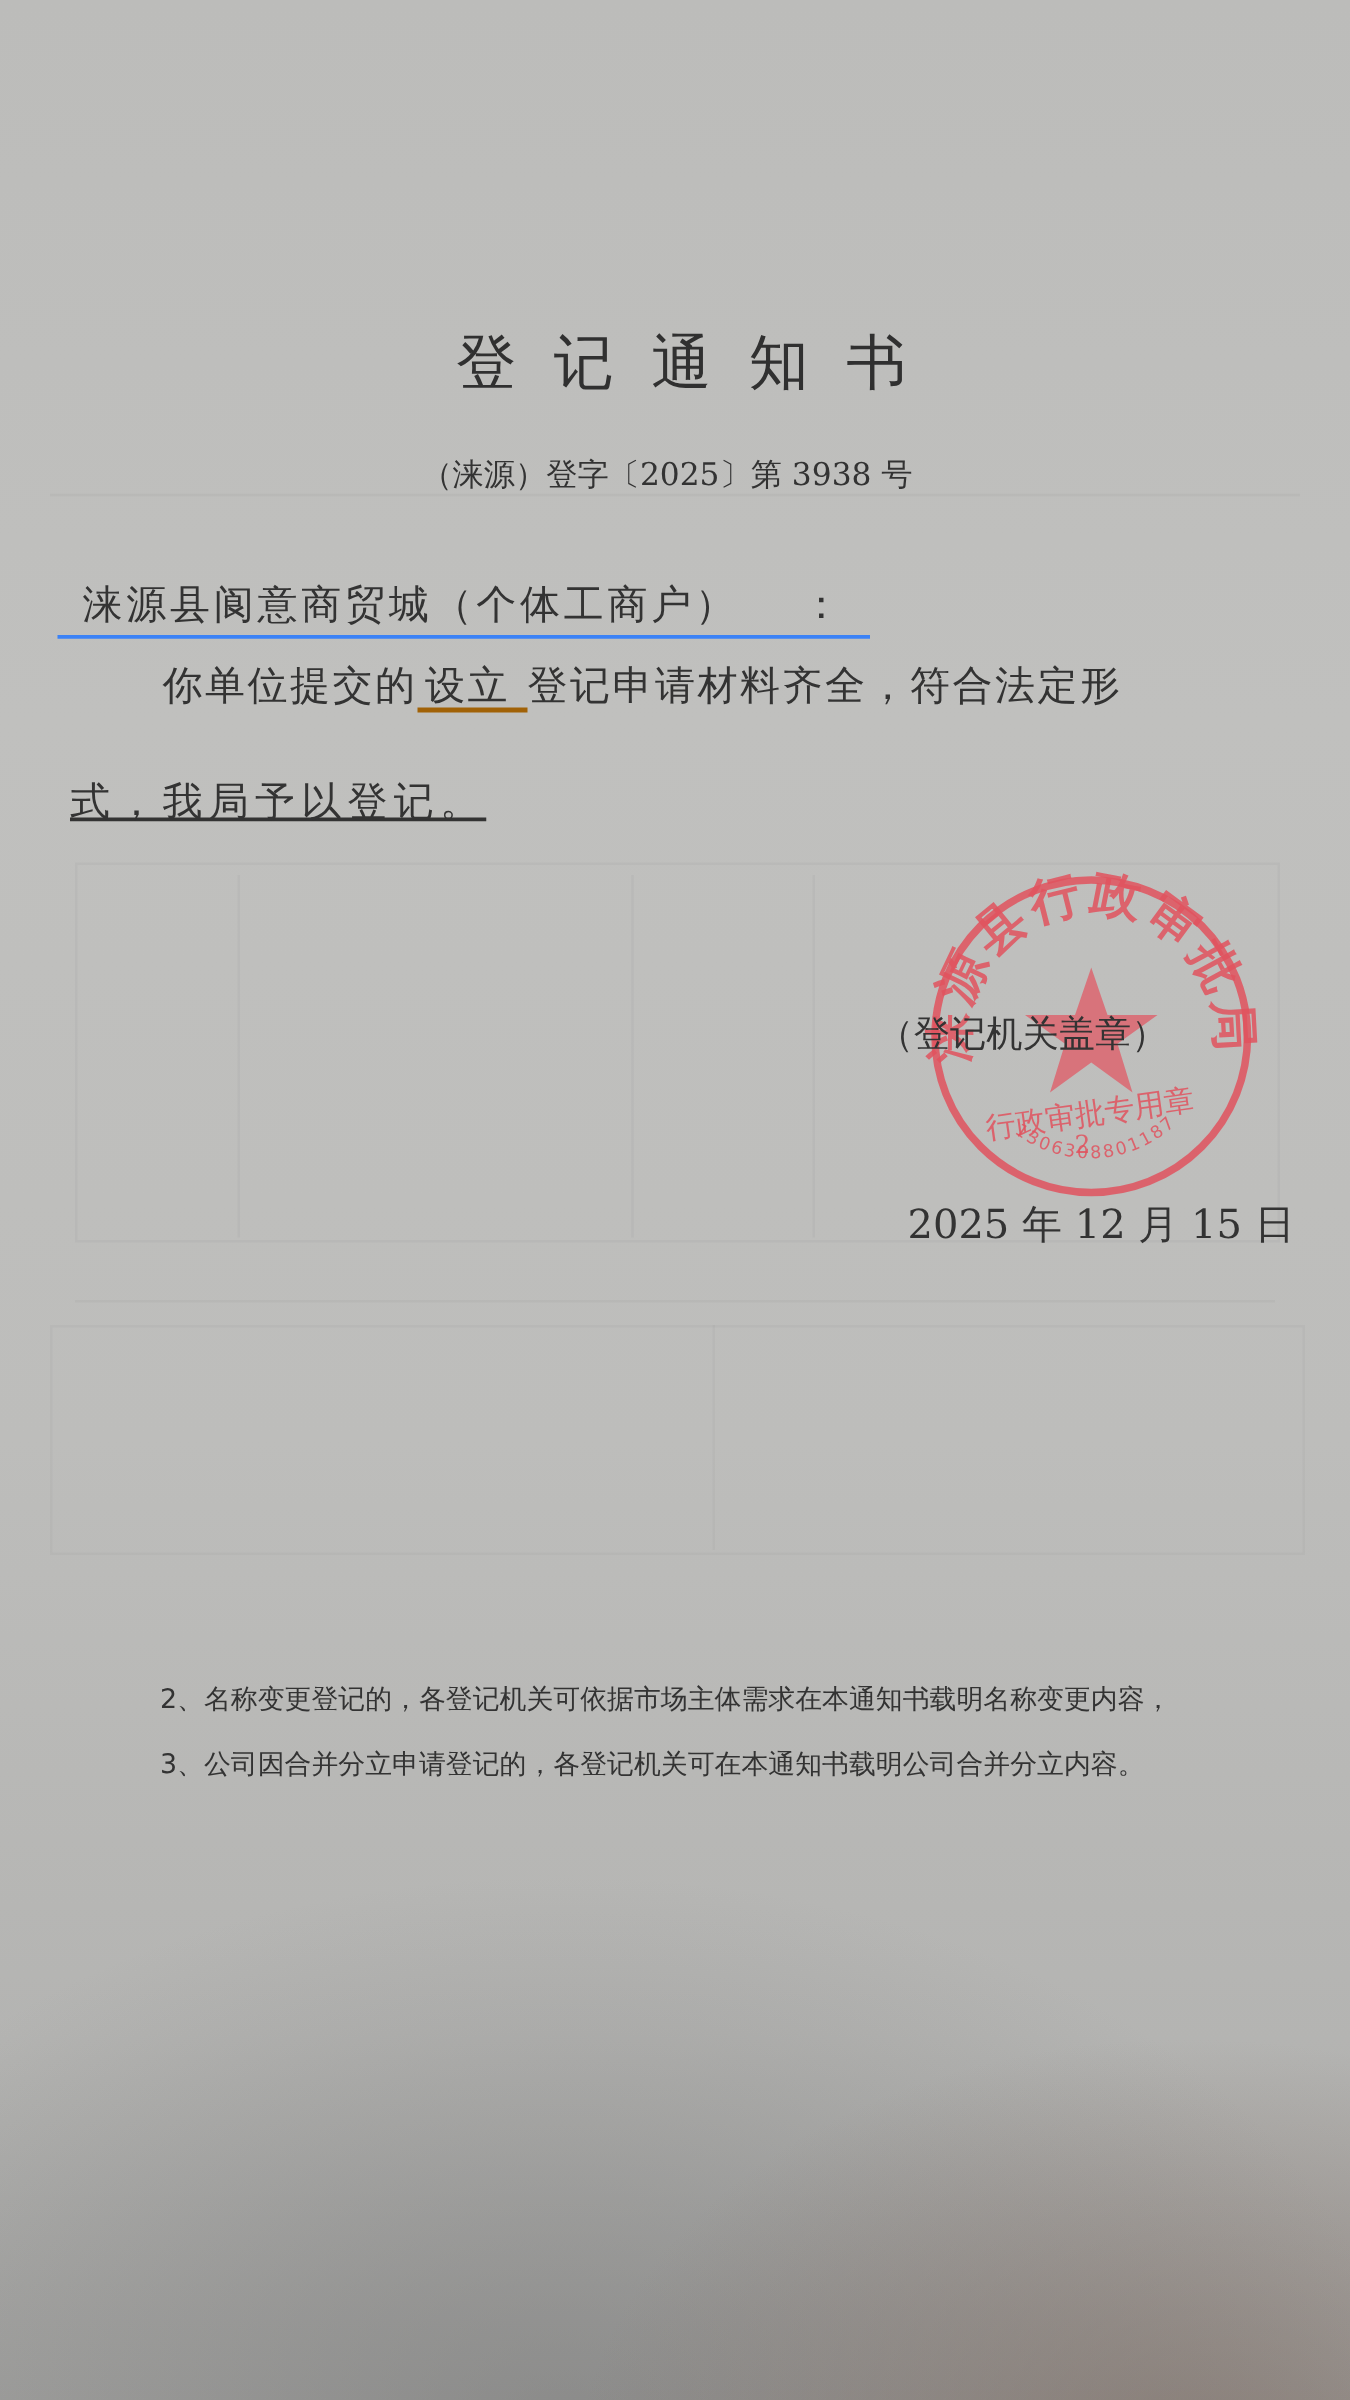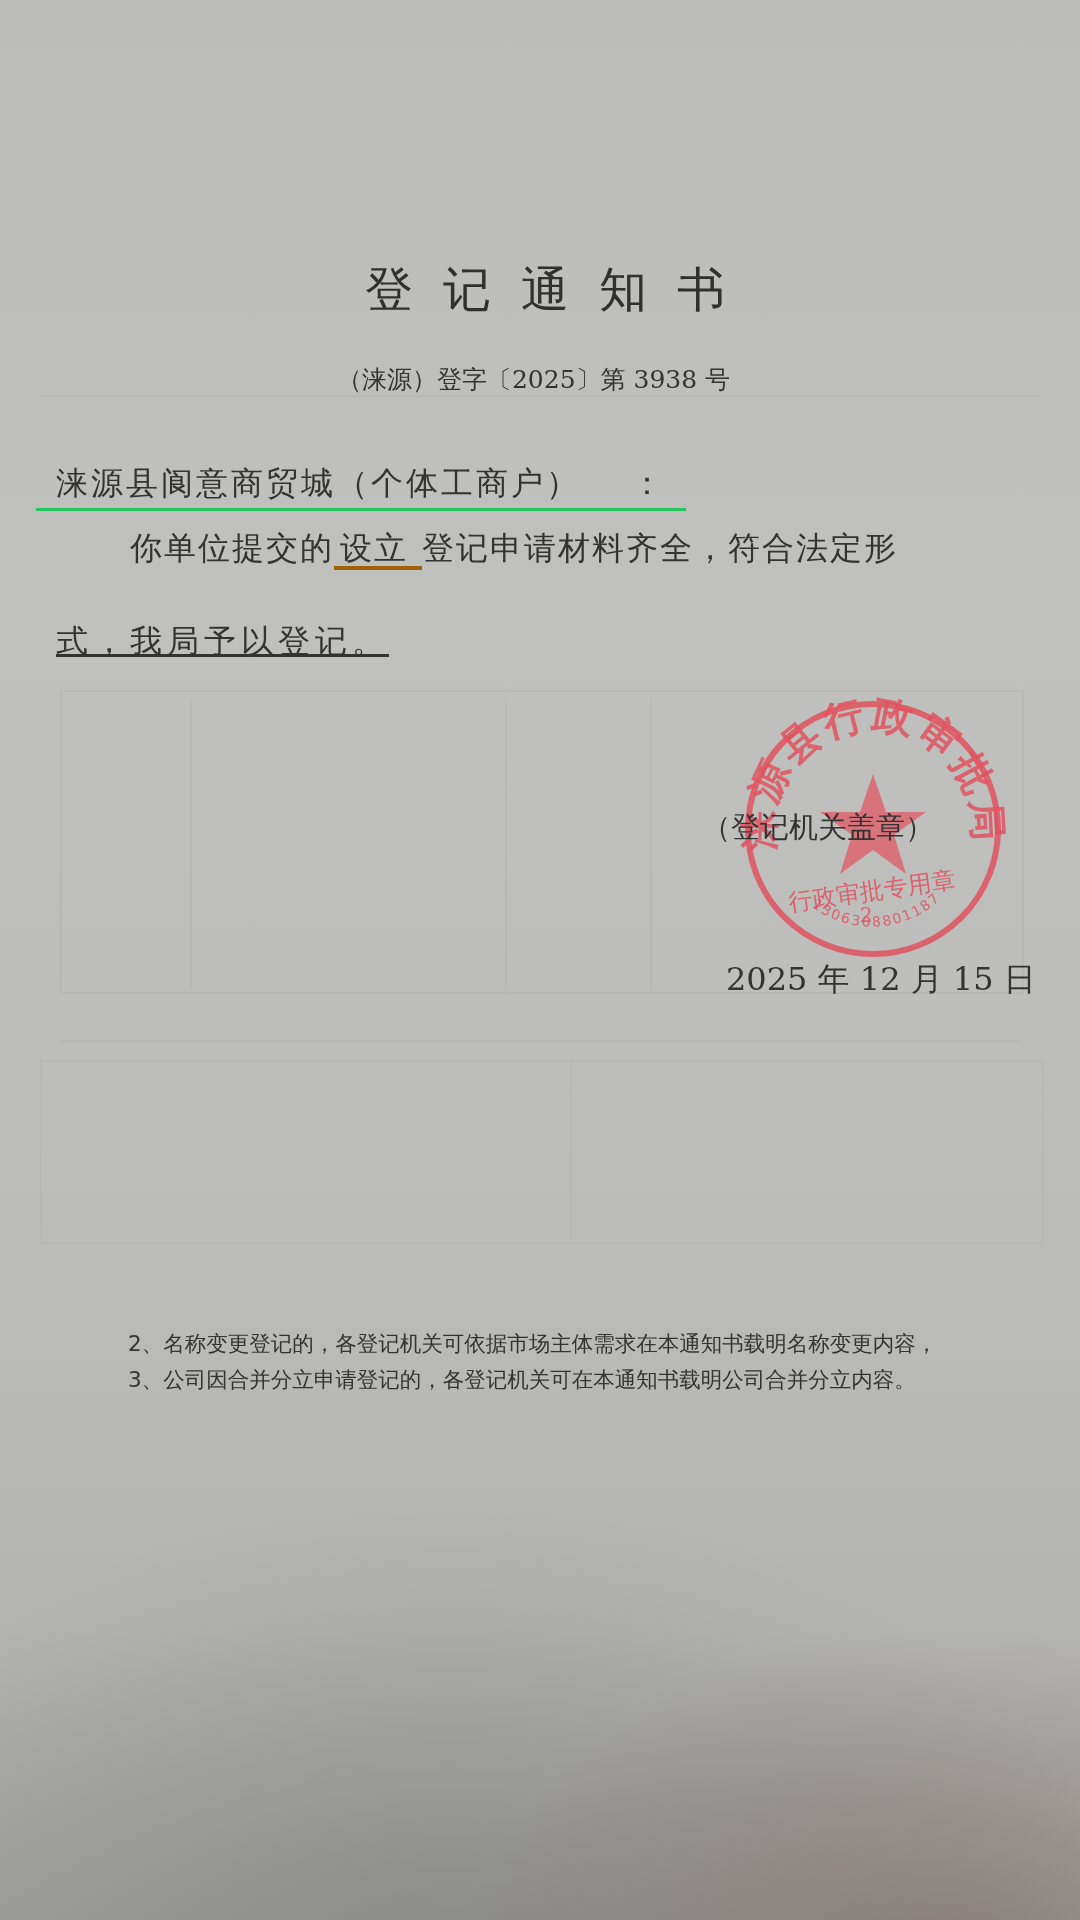--- a/index.html
+++ b/index.html
@@ -59,23 +59,23 @@
       left: 0;
       width: 1067px;
       text-align: center;
       font-family: "DejaVu Serif", "Liberation Serif", serif;
       font-size: 25px;
       color: #333;
     }
     .recipient {
       position: absolute;
       top: 462px;
-      left: 36px;
+      left: 46px;
       width: 630px;
-      border-bottom: 3px solid #22c55e;
+      border-bottom: 3px solid #3b82f6;
       font-size: 32px;
       letter-spacing: 3px;
       padding-left: 20px;
       padding-bottom: 2px;
       color: #333;
       white-space: nowrap;
     }
     .recipient .colon {
       position: absolute;
       right: 20px;
@@ -137,20 +137,21 @@
       width: 990px;
       font-size: 21.5px;
       color: #333;
       line-height: 36px;
     }
     .note-line {
       white-space: nowrap;
     }
     .indent {
       padding-left: 54px;
+      margin-top: 16px;
     }
     .note-label {
       font-weight: bold;
     }
   </style>
 </head>
 <body>
 
 <div class="page">
 

